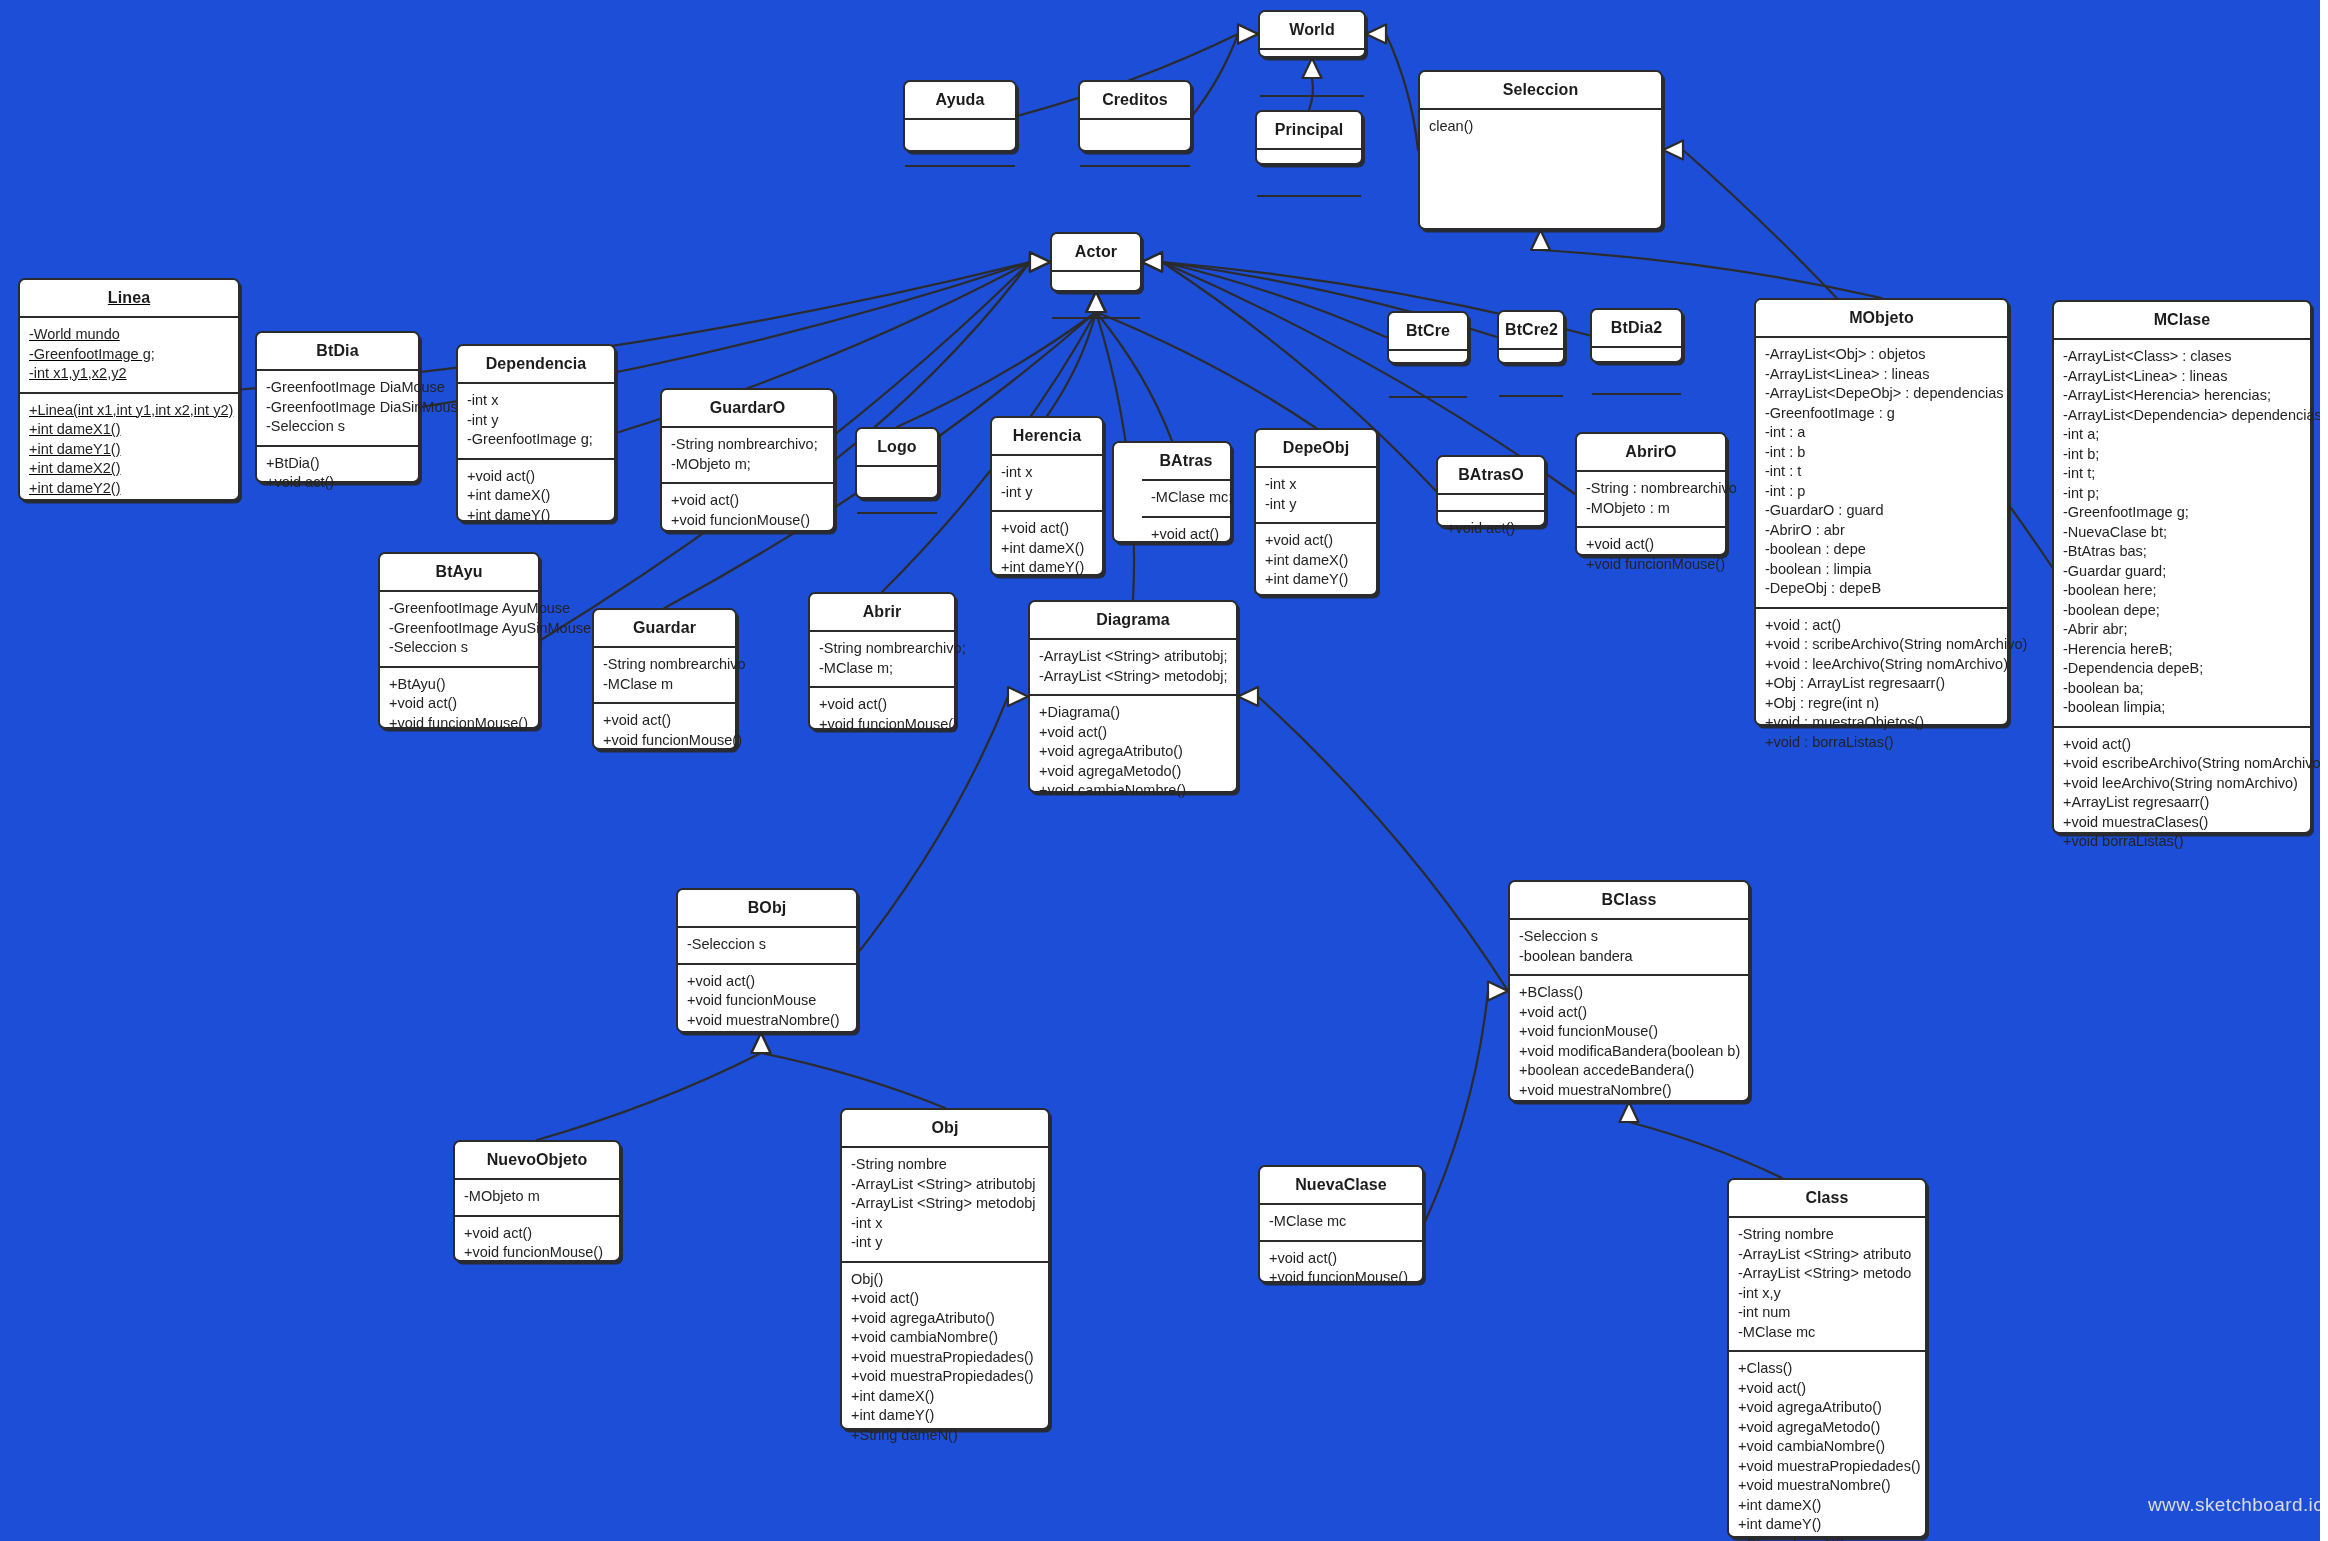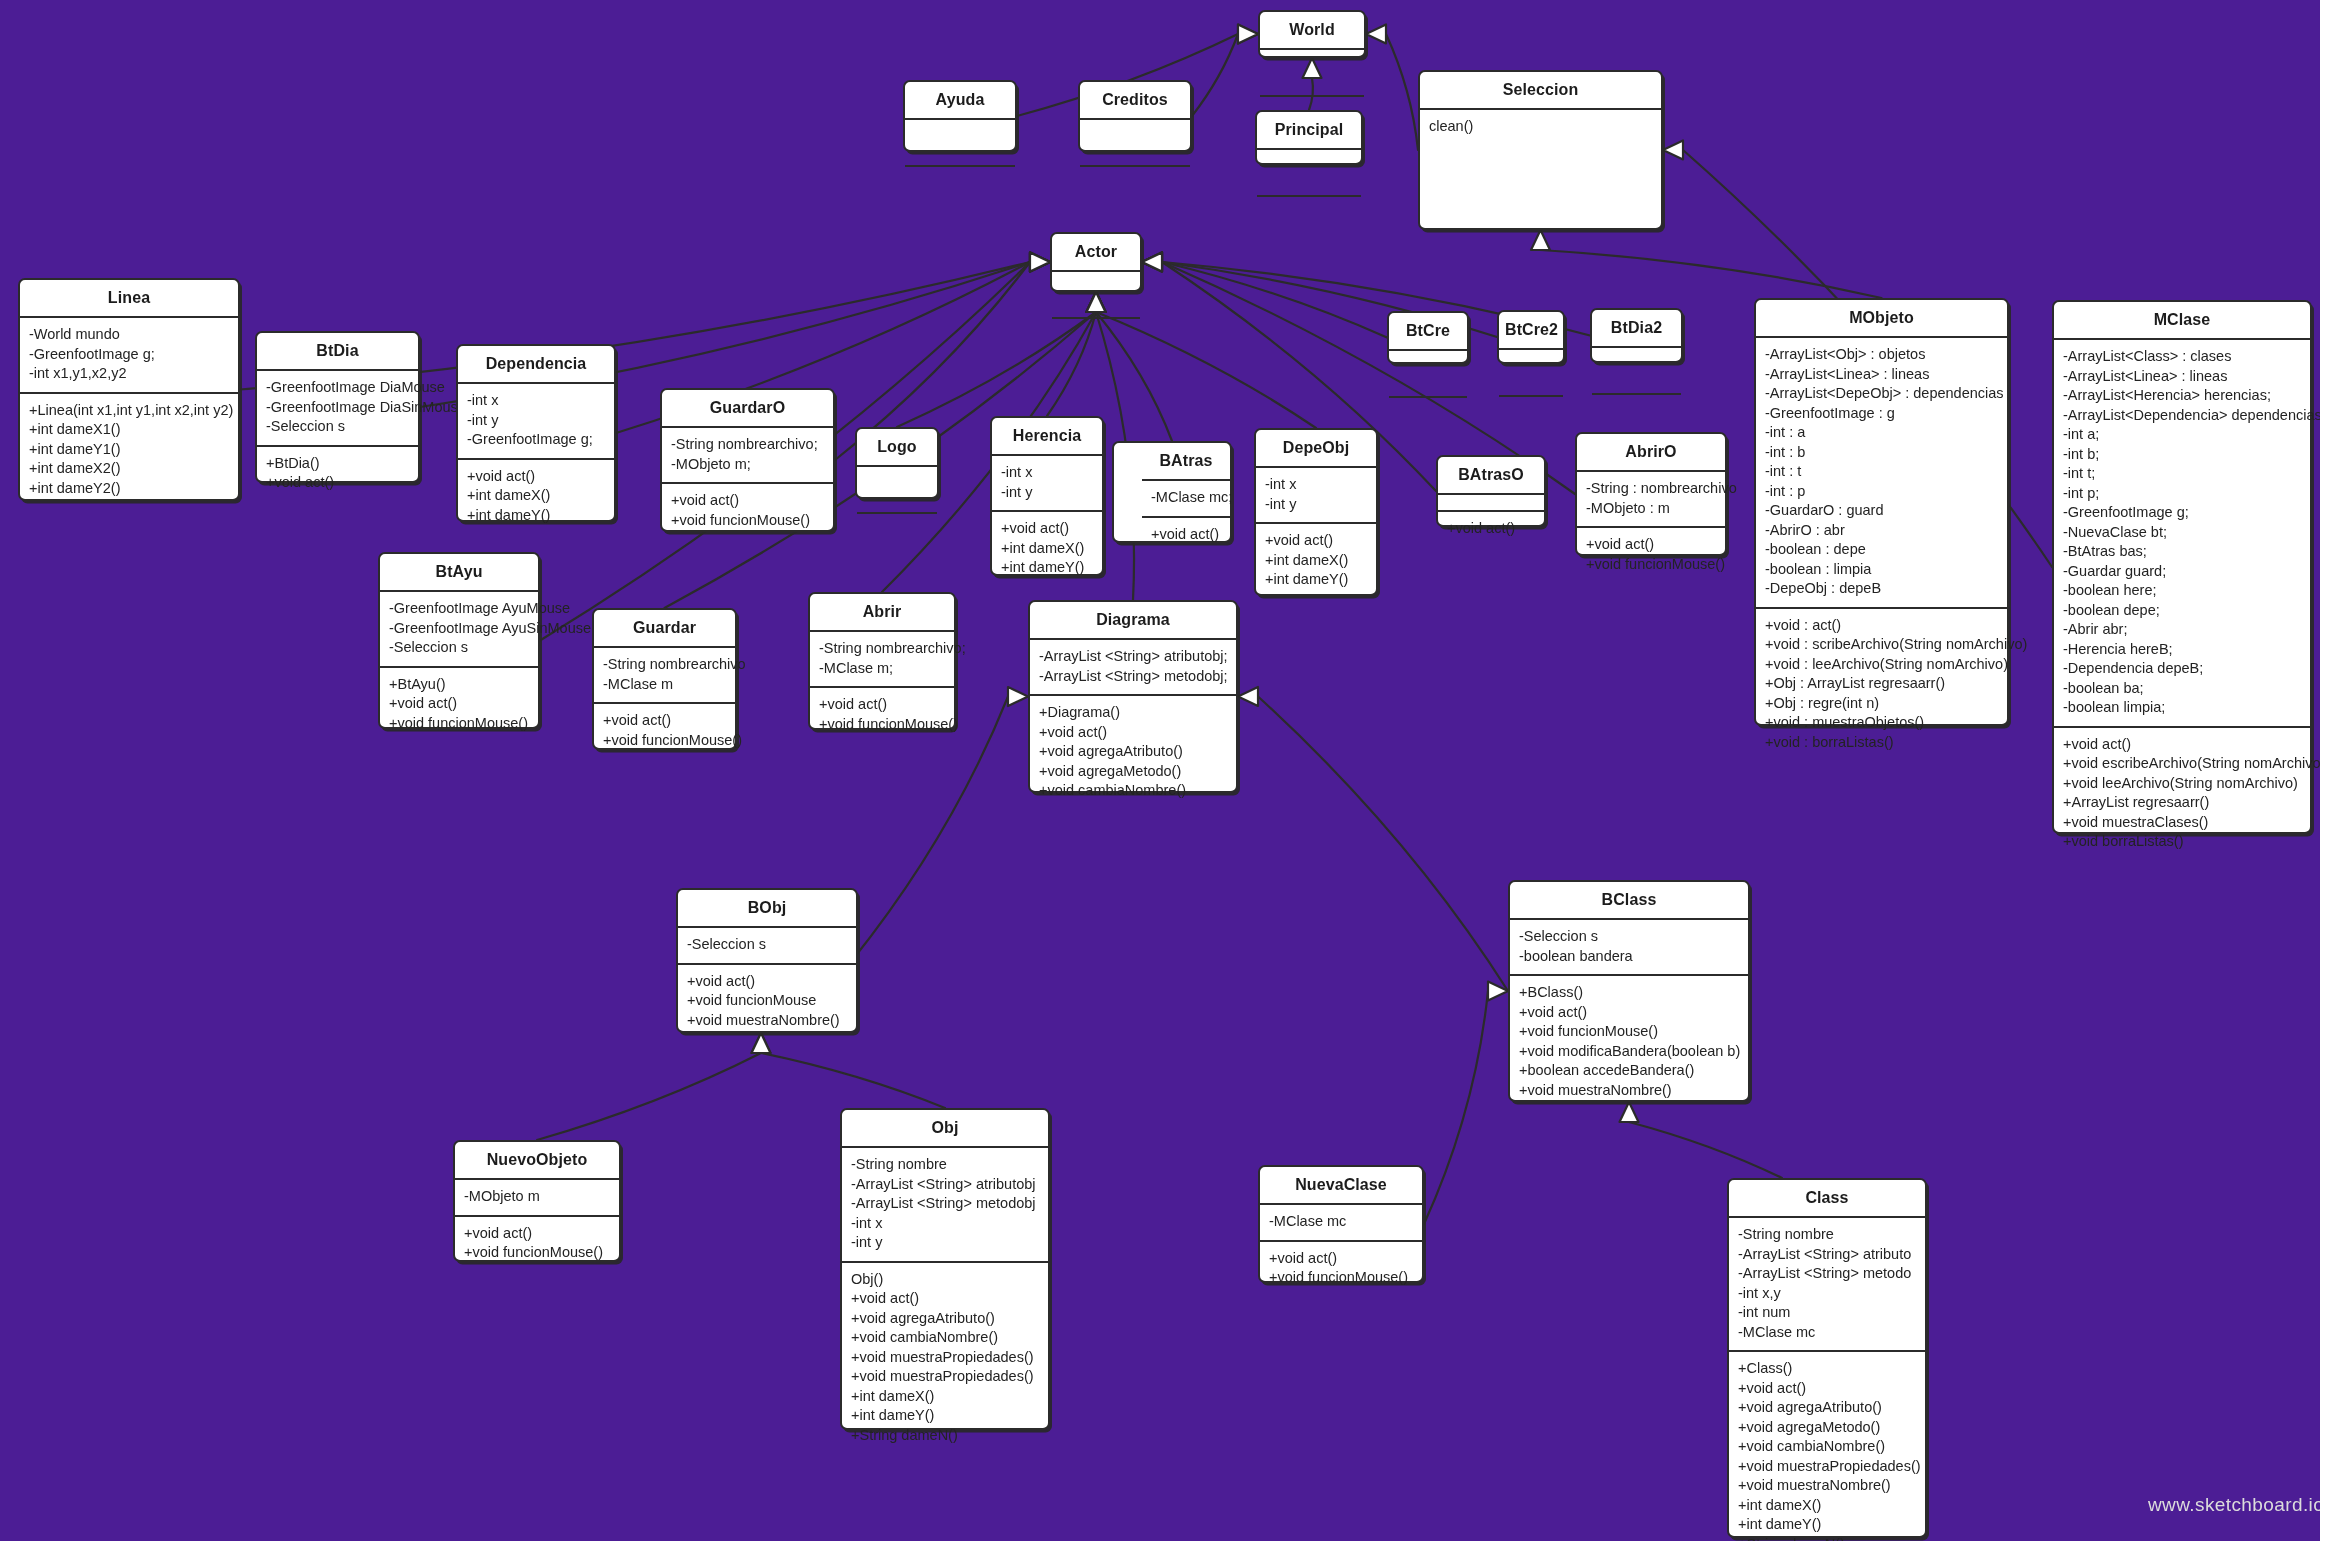--- a/index.html
+++ b/index.html
@@ -8,21 +8,21 @@
     background: #ffffff;
   }
   body {
     font-family: "Liberation Sans", sans-serif;
     -webkit-font-smoothing: antialiased;
   }
   #canvas {
     position: relative;
     width: 2320px;
     height: 1541px;
-    background: #4c1d95;
+    background: #1d4ed8;
     overflow: hidden;
   }
   #edges {
     position: absolute;
     left: 0;
     top: 0;
     width: 2328px;
     height: 1541px;
     pointer-events: none;
   }
@@ -153,21 +153,21 @@
         <div class="u-name">Seleccion</div>
         <div class="u-ops u-sep">
           <div class="u-row">clean()</div>
         </div>
       </div>
       <div class="uml empty-body" style="left: 1050px; top: 232px; width: 92px; height: 60px;">
         <div class="u-name">Actor</div>
         <div class="u-attrs u-sep"></div>
         <div class="u-ops u-sep"></div>
       </div>
-      <div class="uml" style="left: 18px; top: 278px; width: 222px; height: 223px;">
+      <div class="uml" style="left: 18px; top: 278px; width: 222px; height: 223px; text-decoration: underline;">
         <div class="u-name">Linea</div>
         <div class="u-attrs u-sep">
           <div class="u-row">-World mundo</div>
           <div class="u-row">-GreenfootImage g;</div>
           <div class="u-row">-int x1,y1,x2,y2</div>
         </div>
         <div class="u-ops u-sep">
           <div class="u-row">+Linea(int x1,int y1,int x2,int y2)</div>
           <div class="u-row">+int dameX1()</div>
           <div class="u-row">+int dameY1()</div>

